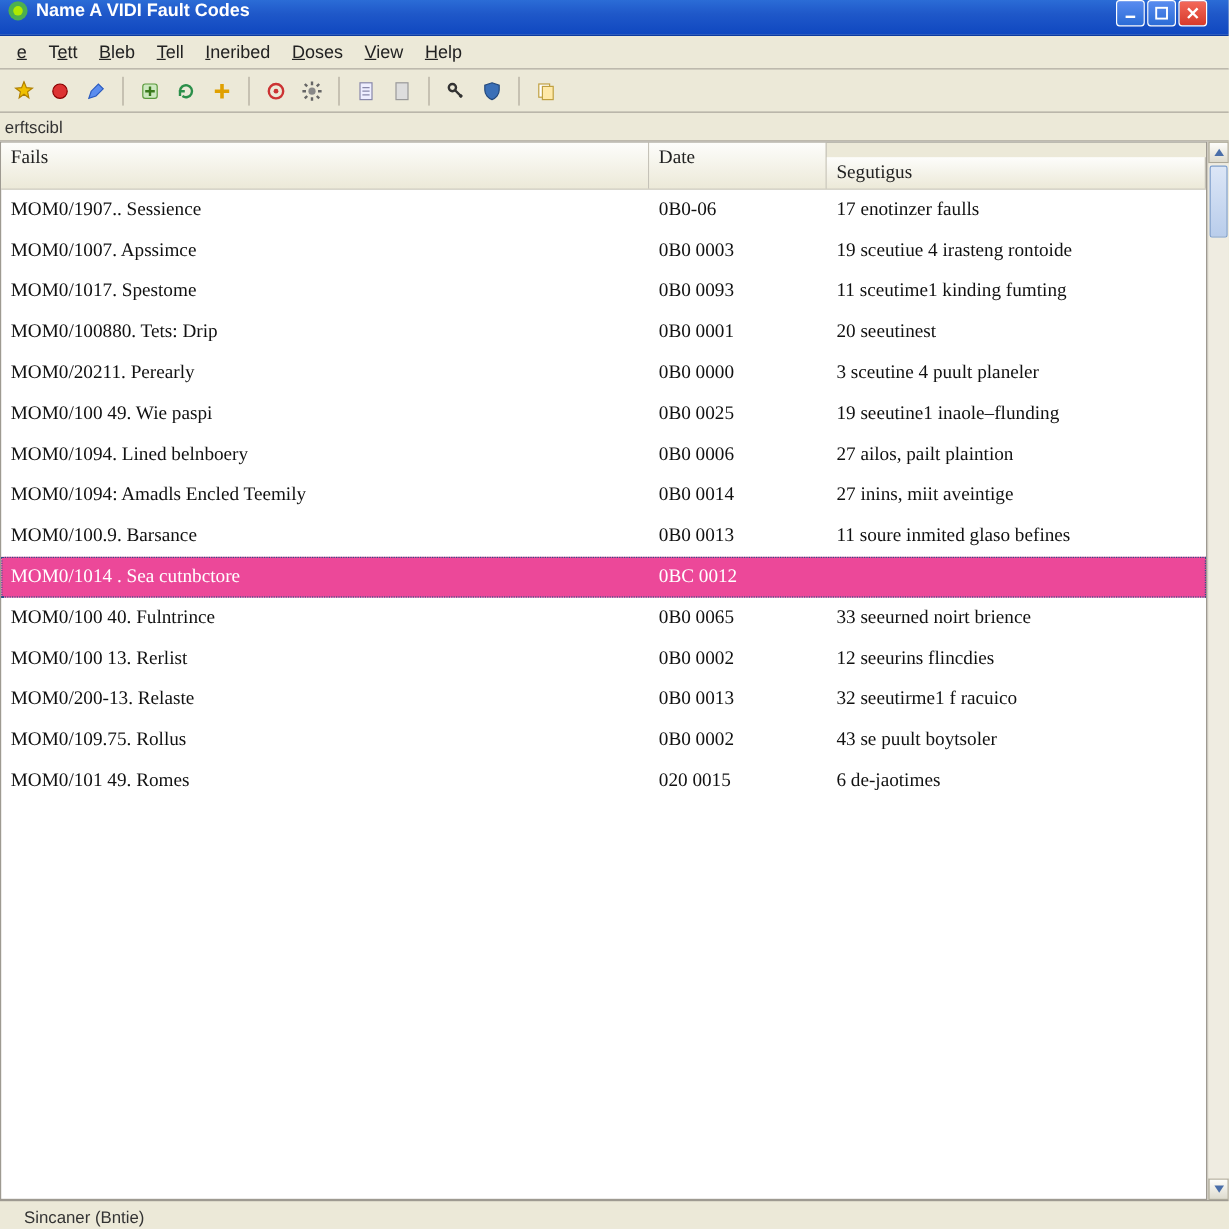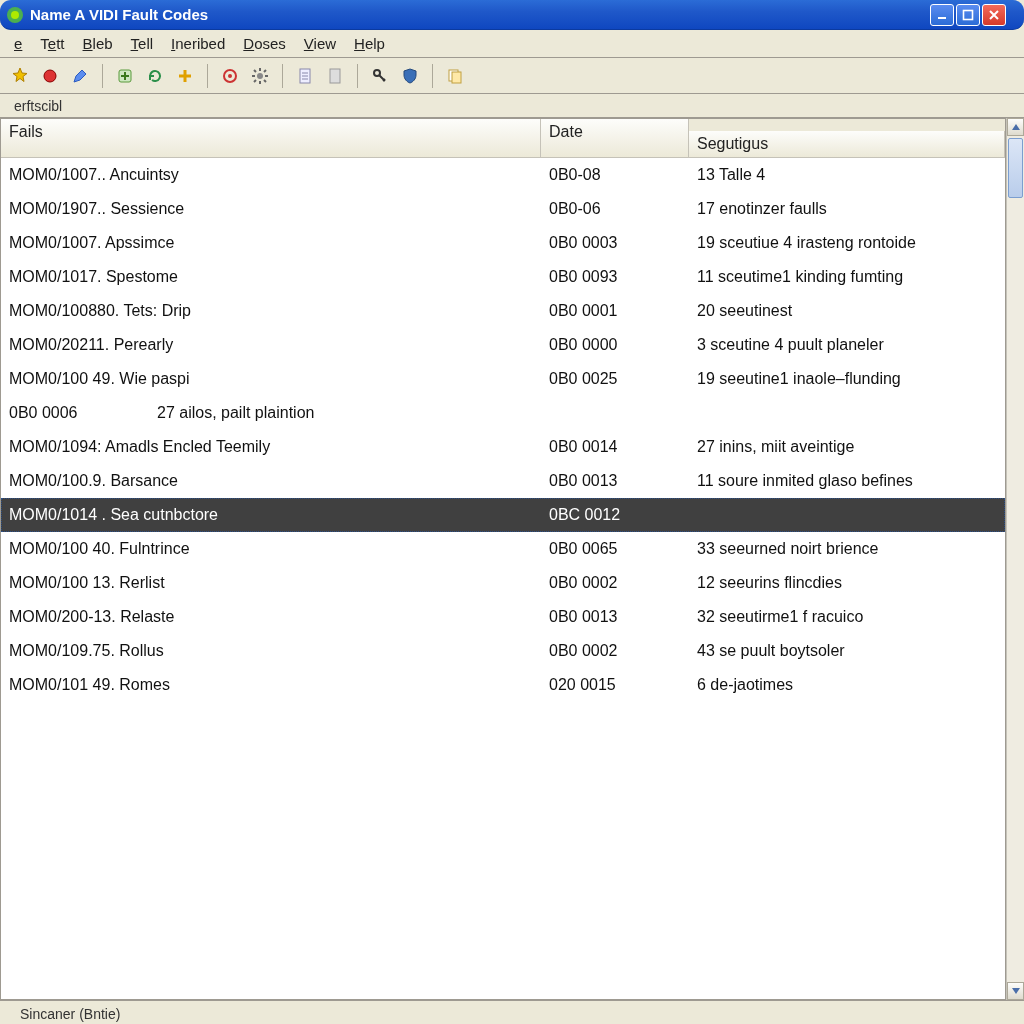--- a/index.html
+++ b/index.html
@@ -2,24 +2,23 @@
 <html><head>
 <meta charset="utf-8">
 <style>
   * { box-sizing: border-box; margin: 0; padding: 0; }
   html, body { width: 1024px; height: 1024px; overflow: hidden; font-family: Tahoma, Arial, sans-serif; font-size: 13px; background: #ece9d8; }
 
   
   .titlebar {
     height: 30px;
     background: linear-gradient(to bottom, #2b6cd6 0%, #1f58c9 40%, #0f47c0 100%);
-    display: flex; align-items: center; padding: 0 18px 0 6px; color: #fff;
+    display: flex; padding: 0 18px 0 6px; color: #fff;
     font-weight: bold; font-size: 15px;
     border-bottom: 1px solid #0b3aa0;
-    border-radius: 11px;
   }
   .titlebar .app-icon { width: 18px; height: 18px; margin-right: 6px; }
   .titlebar .title-text { flex: 1; }
   .winbtns { display: flex; gap: 2px; }
   .winbtn {
     width: 24px; height: 22px; border: 1px solid #fff; border-radius: 3px;
     display: flex; align-items: center; justify-content: center;
     background: linear-gradient(to bottom, #5a8cf0, #2b6cd6);
   }
   .winbtn.close { background: linear-gradient(to bottom, #f46a5a, #d63a2b); }
@@ -41,46 +40,46 @@
   }
   .tbtn {
     width: 28px; height: 28px; border: 1px solid transparent; border-radius: 3px;
     display: flex; align-items: center; justify-content: center;
   }
   .tsep { width: 1px; height: 24px; background: #aca899; margin: 0 6px; }
 
   
   .pathbar {
     height: 24px; background: #ece9d8; border-bottom: 1px solid #9e9a91;
-    display: flex; align-items: center; padding: 0 14px; font-size: 14px; color: #333;
-  }
-
-  
-  .mainwrap { display: flex; height: calc(1024px - 30px - 28px - 36px - 24px - 24px); }
+    display: flex; align-items: center; padding: 0 4px; font-size: 14px; color: #333;
+  }
+
+  
+  .mainwrap { display: flex; height: calc(1024px - 30px - 28px - 36px - 24px - 24px); font-family: Liberation Serif, serif; }
   .listarea { flex: 1; background: #fff; border: 1px solid #9e9a91; position: relative; display: flex; flex-direction: column; }
 
   .columnheader {
     display: flex; background: #ece9d8; border-bottom: 1px solid #c5c2b8;
     font-size: 16px; color: #222;
   }
   .colhead {
     padding: 4px 8px; border-right: 1px solid #c5c2b8; background: linear-gradient(to bottom,#fdfdfb,#ece9d8);
     font-weight: normal; text-align: left;
   }
   .col-fail { width: 540px; }
   .col-date { width: 148px; }
   .col-seg  { flex: 1; margin-top: 12px; }
 
   .rows { flex: 1; overflow: hidden; }
   .row { display: flex; font-size: 16px; color: #111; height: 34px; align-items: center; }
   .row .cell { padding: 0 8px; white-space: nowrap; overflow: hidden; text-overflow: ellipsis; }
   .row .c-fail { width: 540px; }
   .row .c-date { width: 148px; }
   .row .c-seg  { flex: 1; }
-  .row.selected { background: #404040; color: #fff; }
+  .row.selected { background: #ec4899; color: #fff; }
   .row.selected .cell { color: #fff; }
   .row.selected { outline: 1px dotted #2b4f87; outline-offset: -1px; }
 
   
   .vscroll { width: 18px; background: #ece9d8; border-left: 1px solid #c5c2b8; display: flex; flex-direction: column; }
   .sbtn { height: 18px; background: linear-gradient(to bottom,#fdfdfb,#dedbce); border: 1px solid #aca899; display:flex;align-items:center;justify-content:center; }
   .strack { flex: 1; background: #efece1; position: relative; }
   .sthumb { position: absolute; left: 1px; right: 1px; top: 2px; height: 60px; background: linear-gradient(to bottom,#dce6f6,#b9cdeb); border: 1px solid #7b9ed0; border-radius: 2px; }
 
   
@@ -218,25 +217,20 @@
 
 <div class="mainwrap">
   <div class="listarea">
     <div class="columnheader">
       <div class="colhead col-fail">Fails</div>
       <div class="colhead col-date">Date</div>
       <div class="colhead col-seg">Segutigus</div>
     </div>
     <div class="rows" id="rows">
         <div class="row">
-          <div class="cell c-fail">MOM0/1007.. Ancuintsy</div>
-          <div class="cell c-date">0B0-08</div>
-          <div class="cell c-seg">13 Talle 4</div>
-        </div>
-        <div class="row">
           <div class="cell c-fail">MOM0/1907.. Sessience</div>
           <div class="cell c-date">0B0-06</div>
           <div class="cell c-seg">17 enotinzer faulls</div>
         </div>
         <div class="row">
           <div class="cell c-fail">MOM0/1007. Apssimce</div>
           <div class="cell c-date">0B0 0003</div>
           <div class="cell c-seg">19 sceutiue 4 irasteng rontoide</div>
         </div>
         <div class="row">
@@ -253,20 +247,21 @@
           <div class="cell c-fail">MOM0/20211. Perearly</div>
           <div class="cell c-date">0B0 0000</div>
           <div class="cell c-seg">3 sceutine 4 puult planeler</div>
         </div>
         <div class="row">
           <div class="cell c-fail">MOM0/100 49. Wie paspi</div>
           <div class="cell c-date">0B0 0025</div>
           <div class="cell c-seg">19 seeutine1 inaole–flunding</div>
         </div>
         <div class="row">
+          <div class="cell c-fail">MOM0/1094. Lined belnboery</div>
           <div class="cell c-date">0B0 0006</div>
           <div class="cell c-seg">27 ailos, pailt plaintion</div>
         </div>
         <div class="row">
           <div class="cell c-fail">MOM0/1094: Amadls Encled Teemily</div>
           <div class="cell c-date">0B0 0014</div>
           <div class="cell c-seg">27 inins, miit aveintige</div>
         </div>
         <div class="row">
           <div class="cell c-fail">MOM0/100.9. Barsance</div>

